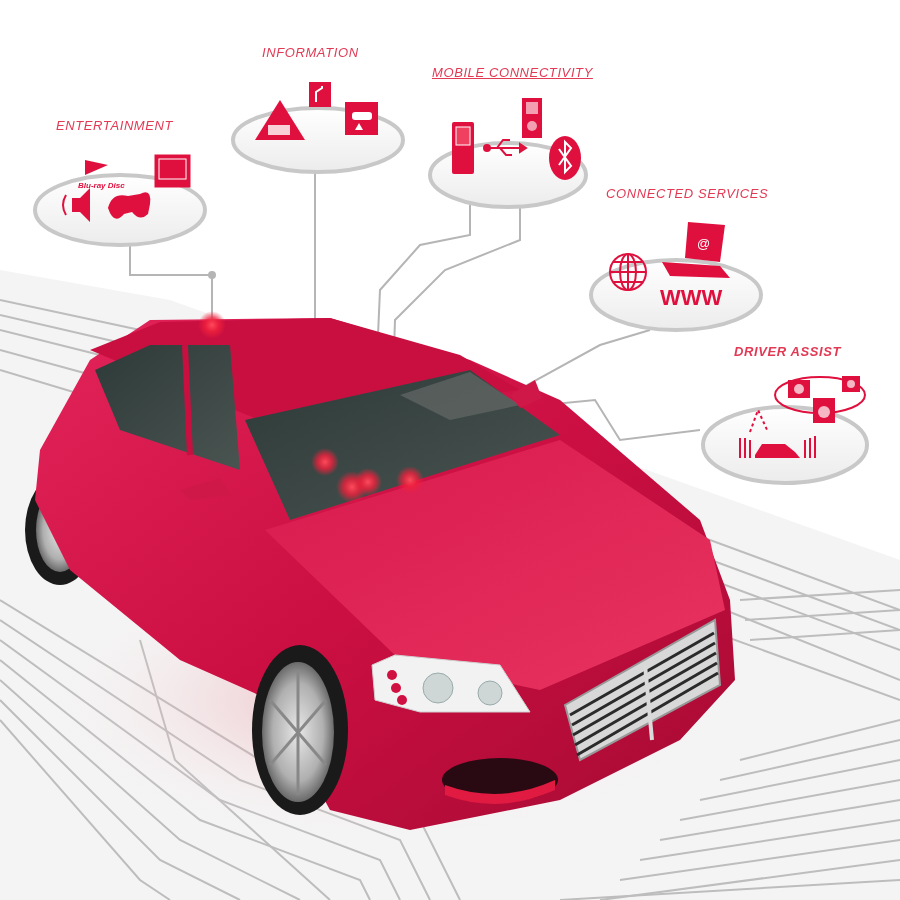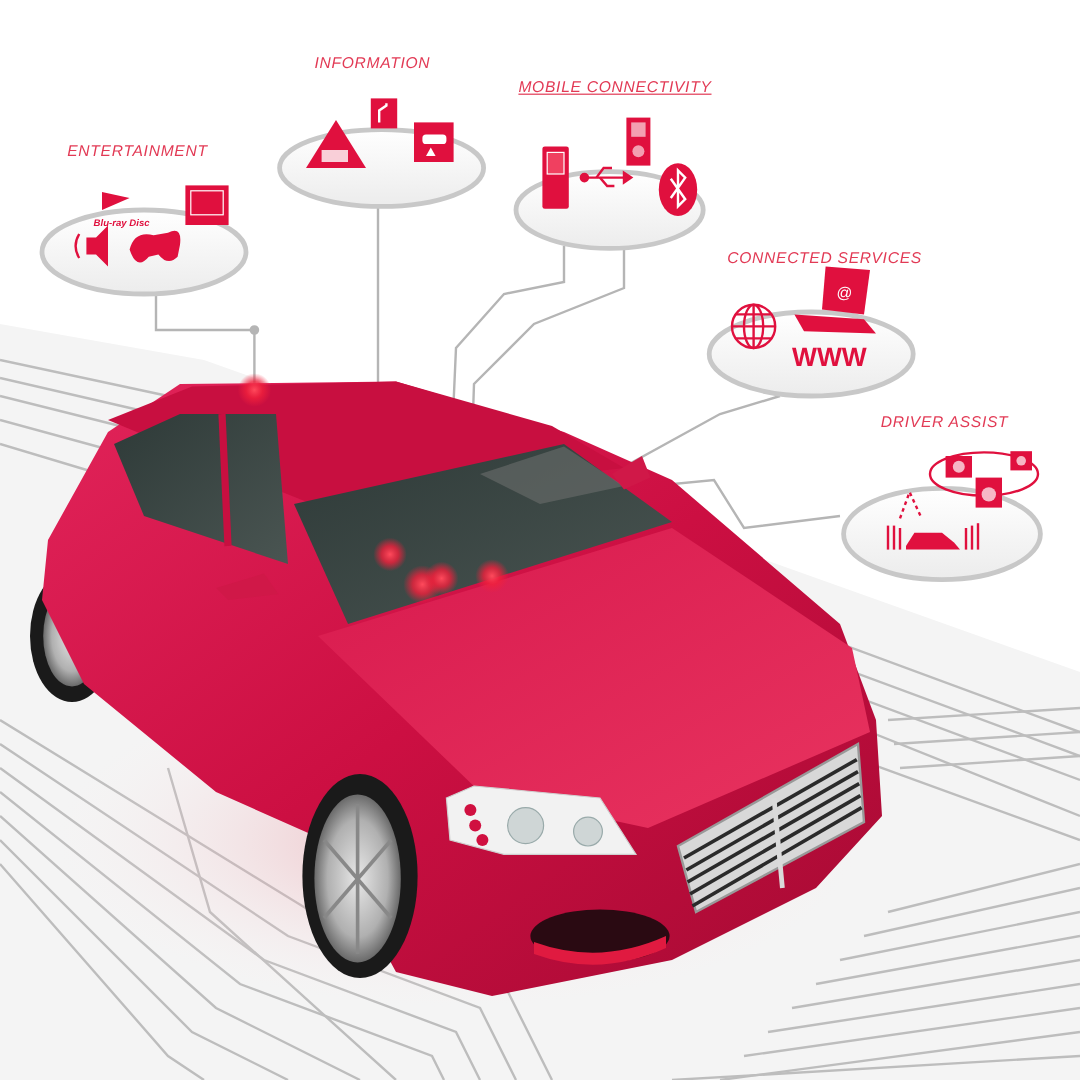--- a/index.html
+++ b/index.html
@@ -246,14 +246,14 @@
       <line x1="810" y1="438" x2="810" y2="458" stroke="#e0103e" stroke-width="2"></line>
       <line x1="815" y1="436" x2="815" y2="458" stroke="#e0103e" stroke-width="2"></line>
       <path d="M750,432 L758,410 L768,432" stroke="#e0103e" stroke-width="2" stroke-dasharray="3,3" fill="none"></path>
     </g>
   </g>
 </svg>
 
 <div class="label" style="left:56px; top:118px;">ENTERTAINMENT</div>
 <div class="label" style="left:262px; top:45px;">INFORMATION</div>
 <div class="label" style="left:432px; top:65px;text-decoration:underline;">MOBILE CONNECTIVITY</div>
-<div class="label" style="left:606px; top:186px;margin-top:21px;">CONNECTED SERVICES</div>
-<div class="label" style="left:734px; top:344px;">DRIVER ASSIST</div>
+<div class="label" style="left:606px; top:186px;">CONNECTED SERVICES</div>
+<div class="label" style="left:734px; top:344px;font-weight:bold;">DRIVER ASSIST</div>
 
 </body></html>

